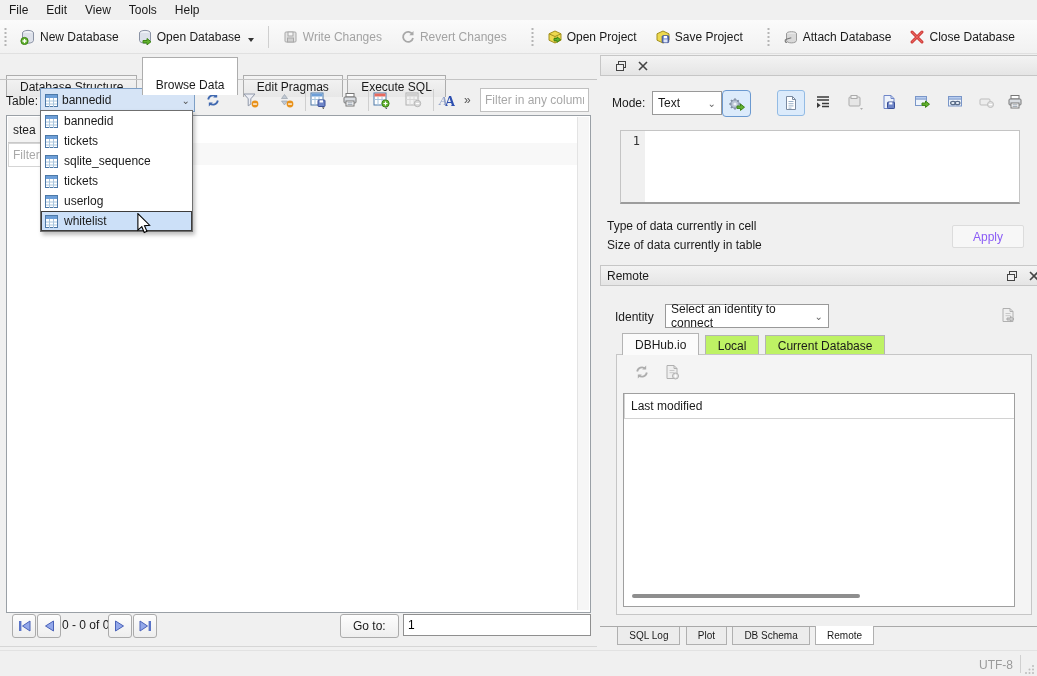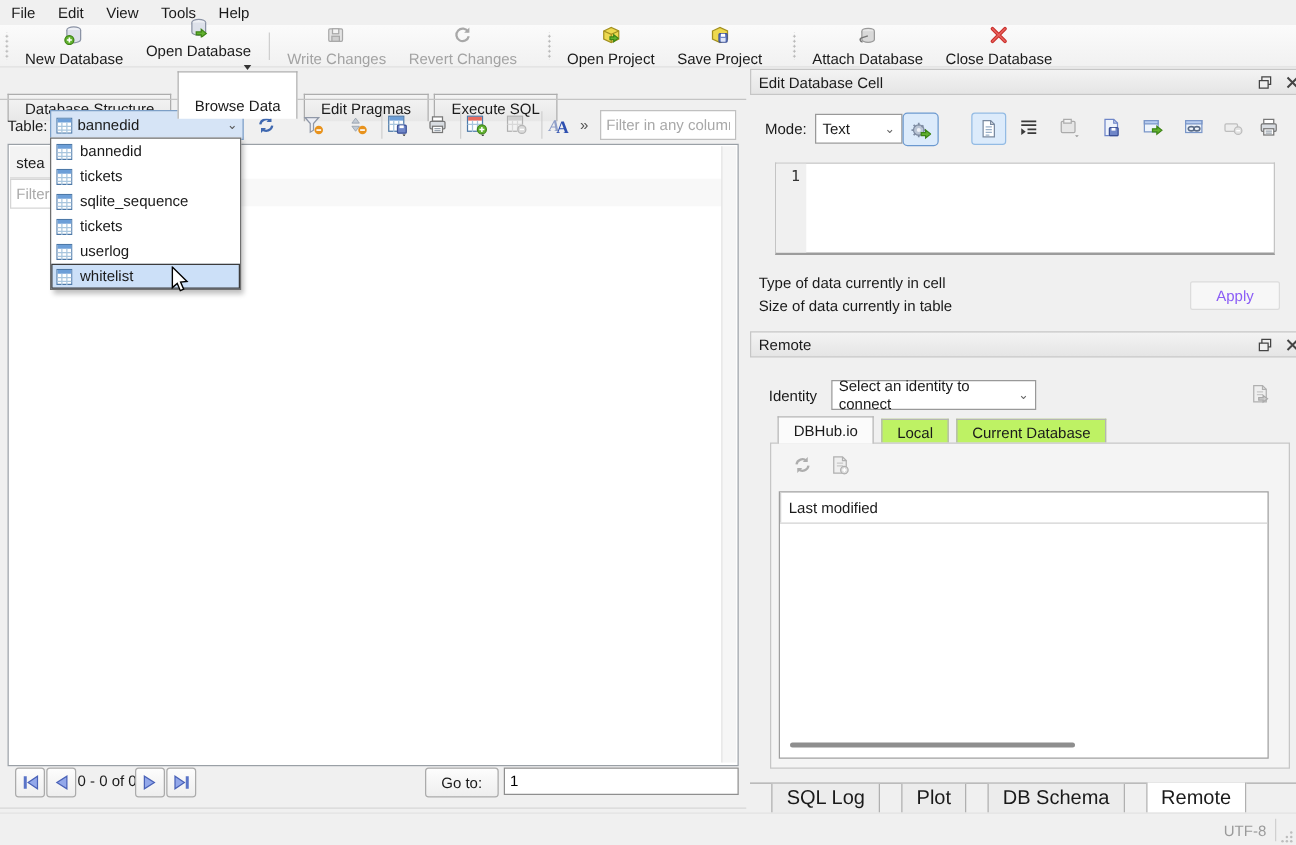--- a/index.html
+++ b/index.html
@@ -8,21 +8,21 @@
   .abs{position:absolute;}
 
   
   #menubar{left:0;top:0;width:100%;height:20px;display:flex;align-items:center;background:#f0f0f0;}
   .menu-item{padding:2px 9px;cursor:default;}
   
   #toolbar{left:0;top:20px;width:100%;height:33px;display:flex;align-items:center;
            background:linear-gradient(#fbfbfb,#f1f1f1);border-bottom:1px solid #e0e0e0;}
   .grip{width:5px;height:22px;margin:0 3px;background-image:radial-gradient(#b5b5b5 28%,transparent 30%);
         background-size:4px 4px;background-position:center;}
-  .tb-btn{display:flex;align-items:center;gap:4px;padding:4px 7px;margin:0 2px;border-radius:3px;white-space:nowrap;flex-direction:column;}
+  .tb-btn{display:flex;align-items:center;gap:4px;padding:4px 7px;margin:0 2px;border-radius:3px;white-space:nowrap;}
   .tb-btn.disabled{color:#a3a3a3;}
   .tb-sep{width:1px;height:22px;background:#cfcfcf;margin:0 5px;}
   .caret{width:0;height:0;border-left:3.5px solid transparent;border-right:3.5px solid transparent;
          border-top:4px solid #333;margin-left:3px;align-self:flex-end;margin-bottom:3px;}
 
   
   .tab{display:inline-block;padding:4px 13px 3px;border:1px solid #adadad;border-bottom:none;
        background:linear-gradient(#f4f4f4,#e7e7e7);margin-right:1px;position:relative;top:2px;}
   .tab.active{background:#fff;top:0;padding-top:20px;z-index:3;}
   #tabline{left:0;top:79px;width:597px;height:1px;background:#c4c4c4;}
@@ -79,21 +79,21 @@
        background:#bef264;margin-right:2px;position:relative;top:1px;font-size:12px;}
   .rtab.active{background:#fbfbfb;top:0;padding-top:4px;z-index:3;}
   #remote-frame{left:616px;top:354px;width:414px;height:259px;border:1px solid #c6c6c6;background:#f4f4f4;}
   #remote-table{left:6px;top:38px;width:390px;height:212px;background:#fff;border:1px solid #9f9f9f;}
   #remote-table-header{height:24px;border-bottom:1px solid #d2d2d2;display:flex;align-items:center;}
   #remote-hscroll{position:absolute;left:8px;bottom:8px;width:228px;height:4px;background:#8e8e8e;border-radius:2px;}
 
   
   #bottom-tabbar{left:600px;top:626px;width:437px;height:23px;border-top:1px solid #a9a9a9;}
   .btab{display:inline-block;padding:3px 11px;border:1px solid #b0b0b0;border-top:none;background:#ececec;
-     margin-right:14px;font-size:16px;position:relative;}
+     margin-right:2px;font-size:10px;position:relative;}
   .btab.active{background:#fff;margin-top:-1px;padding-top:4px;}
 
   
   #statusbar{left:0;top:650px;width:100%;height:26px;background:#f0f0f0;border-top:1px solid #e2e2e2;}
   #encoding{position:absolute;right:24px;top:7px;color:#9a9a9a;}
   #status-sep{position:absolute;right:16px;top:4px;width:1px;height:18px;background:#d0d0d0;}
 
   svg{display:block;}
   .clip{white-space:nowrap;overflow:hidden;}
 </style>
@@ -420,21 +420,20 @@
   </span>
 
   <span class="abs goto-btn" style="left:340px;top:614px;">
     <span>Go to:</span>
   </span>
   <input id="goto-input" class="abs" style="left: 403px; top: 614px;" value="1">
 
   <div class="abs" style="left:0;top:646px;width:597px;height:1px;background:#d6d6d6;"></div>
 
   <div class="abs dock-title" style="left:600px;top:55px;width:435px;">
-    <span class="t">Edit Database Cell</span>
     <span class="dock-ctl">
       <svg width="12" height="12">
           <rect x="3.5" y="1.5" width="7" height="6" fill="none" stroke="#444"></rect>
           <rect x="1.5" y="4.5" width="7" height="6" fill="#f0f0f0" stroke="#444"></rect>
         </svg>
     </span>
     <span class="dock-ctl">
       <svg width="10" height="10">
           <path d="M1 1l8 8M9 1L1 9" stroke="#444" stroke-width="1.6"></path>
         </svg>

